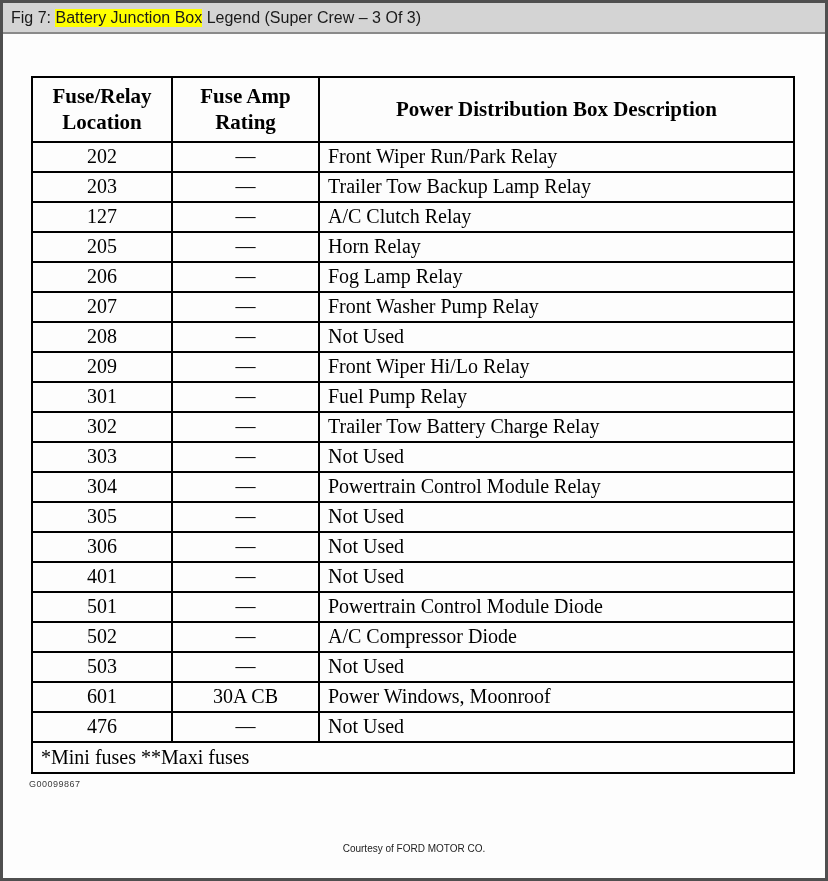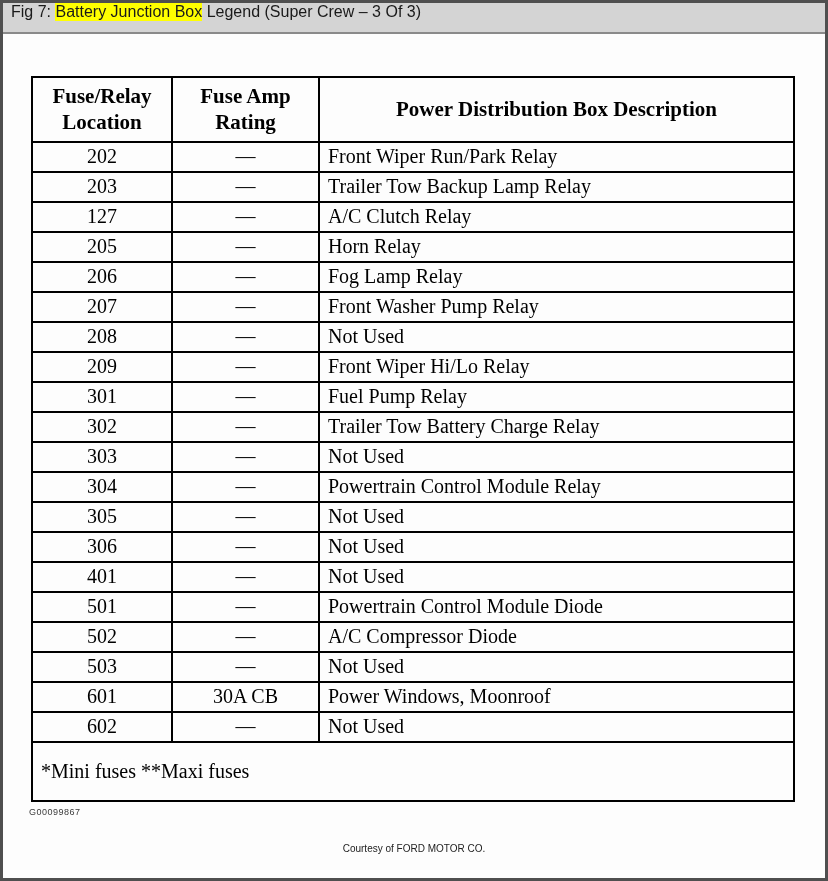--- a/index.html
+++ b/index.html
@@ -13,21 +13,21 @@
     background: #fdfdfd;
     position: relative;
     overflow: hidden;
   }
 
   .header-bar {
     height: 31px;
     background: #d4d4d4;
     border-bottom: 2px solid #8a8a8a;
     display: flex;
-    align-items: flex-start;
+    align-items: center;
     padding-left: 8px;
     font-size: 16px;
     color: #1a1a1a;
     white-space: pre;
   }
   .header-bar .hl {
     background: #ffff00;
   }
 
   table.fuse-table {
@@ -59,21 +59,21 @@
   .fuse-table td {
     height: 30px;
     padding: 1px 4px;
     vertical-align: middle;
   }
   .fuse-table td.center { text-align: center; margin-top: 20px; }
   .fuse-table td.desc { text-align: left; padding-left: 8px; border-radius: 9px; }
 
   .fuse-table td.footnote {
     text-align: left;
-    padding: 17px 8px;
+    padding: 3px 8px;
     font-size: 20px;
   }
 
   .figure-id {
     margin: 5px 0 0 26px;
     font-size: 9px;
     letter-spacing: 0.5px;
     color: #3a3a3a;
     font-family: "Liberation Sans", sans-serif;
   }
@@ -200,21 +200,21 @@
           <td class="center">503</td>
           <td class="center">—</td>
           <td class="desc">Not Used</td>
         </tr>
         <tr>
           <td class="center">601</td>
           <td class="center">30A CB</td>
           <td class="desc">Power Windows, Moonroof</td>
         </tr>
         <tr>
-          <td class="center">602</td>
+          <td class="center">476</td>
           <td class="center">—</td>
           <td class="desc">Not Used</td>
         </tr>
       </tbody>
     <tfoot>
       <tr>
         <td class="footnote" colspan="3">*Mini fuses **Maxi fuses</td>
       </tr>
     </tfoot>
   </table>

